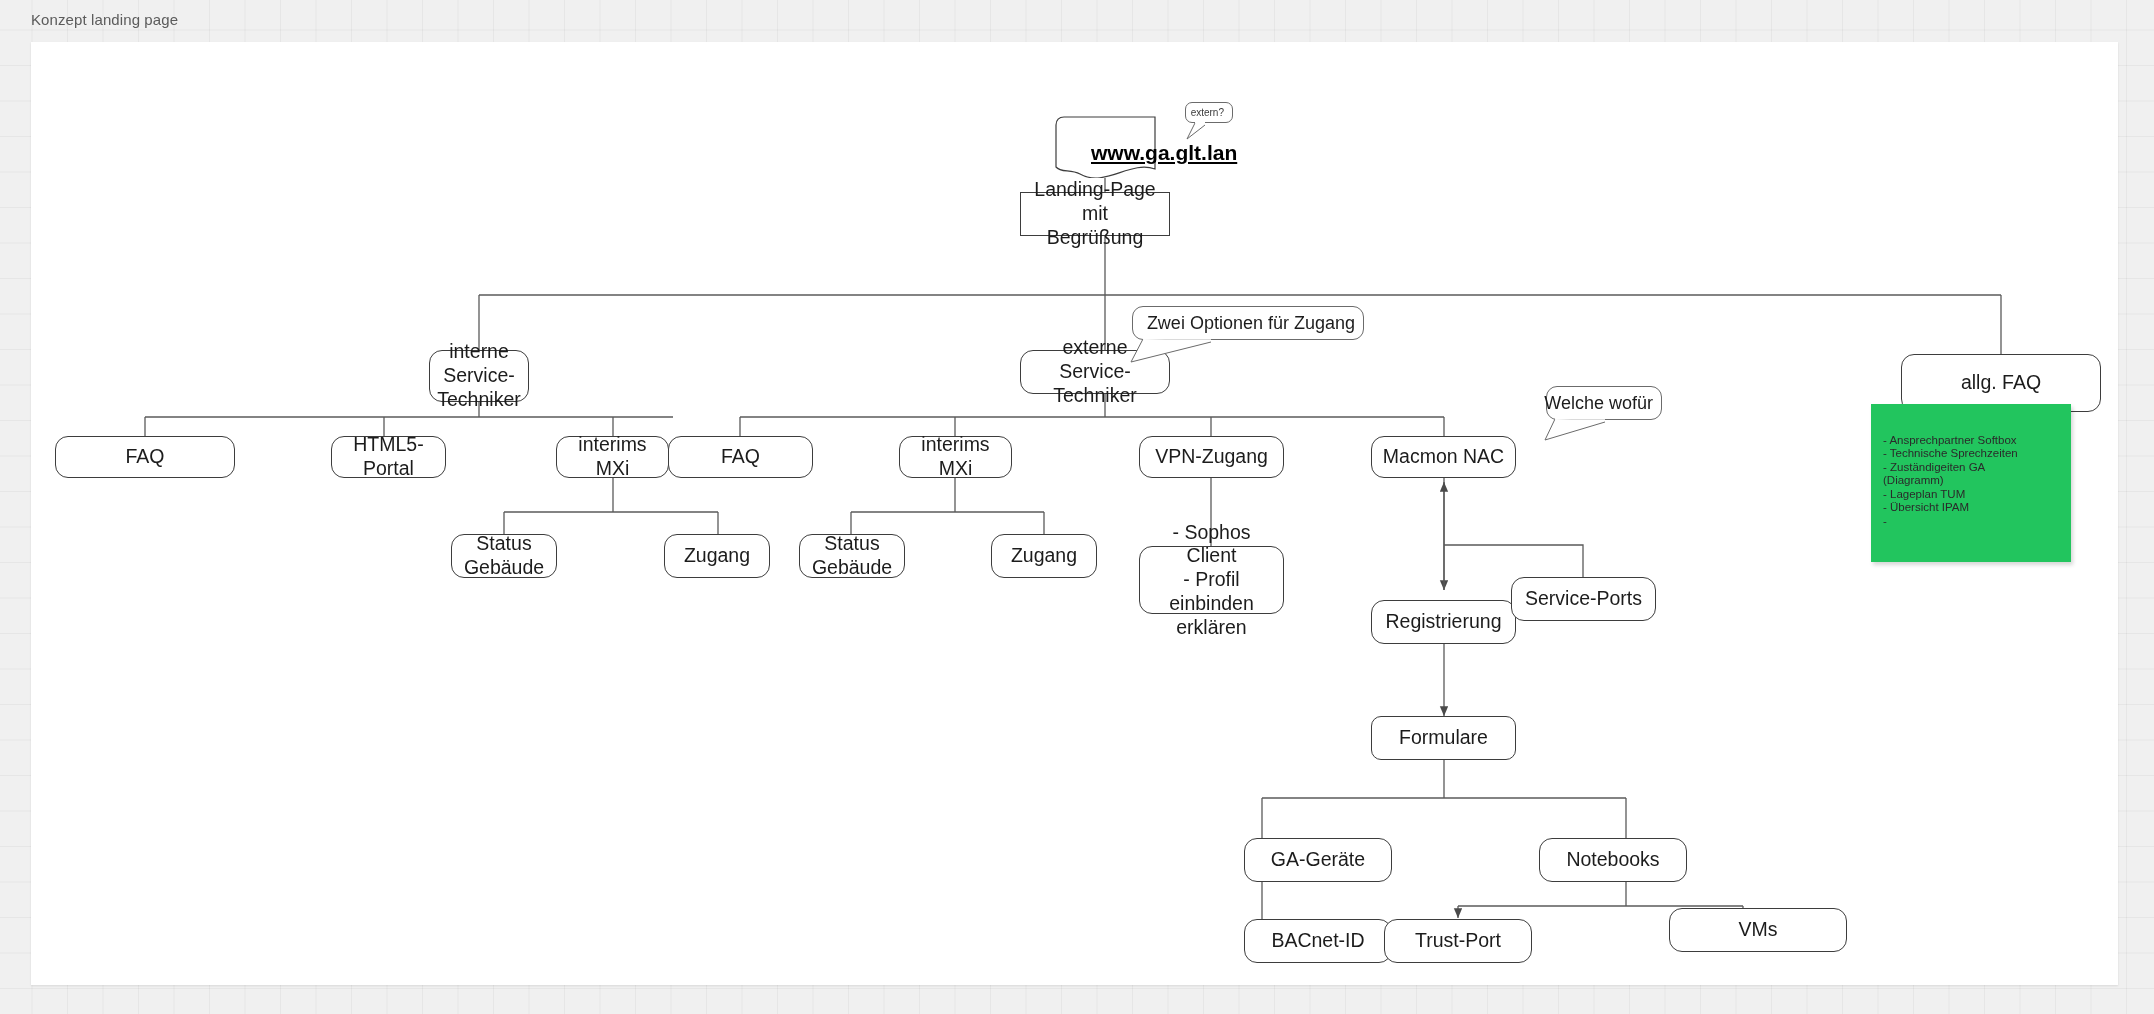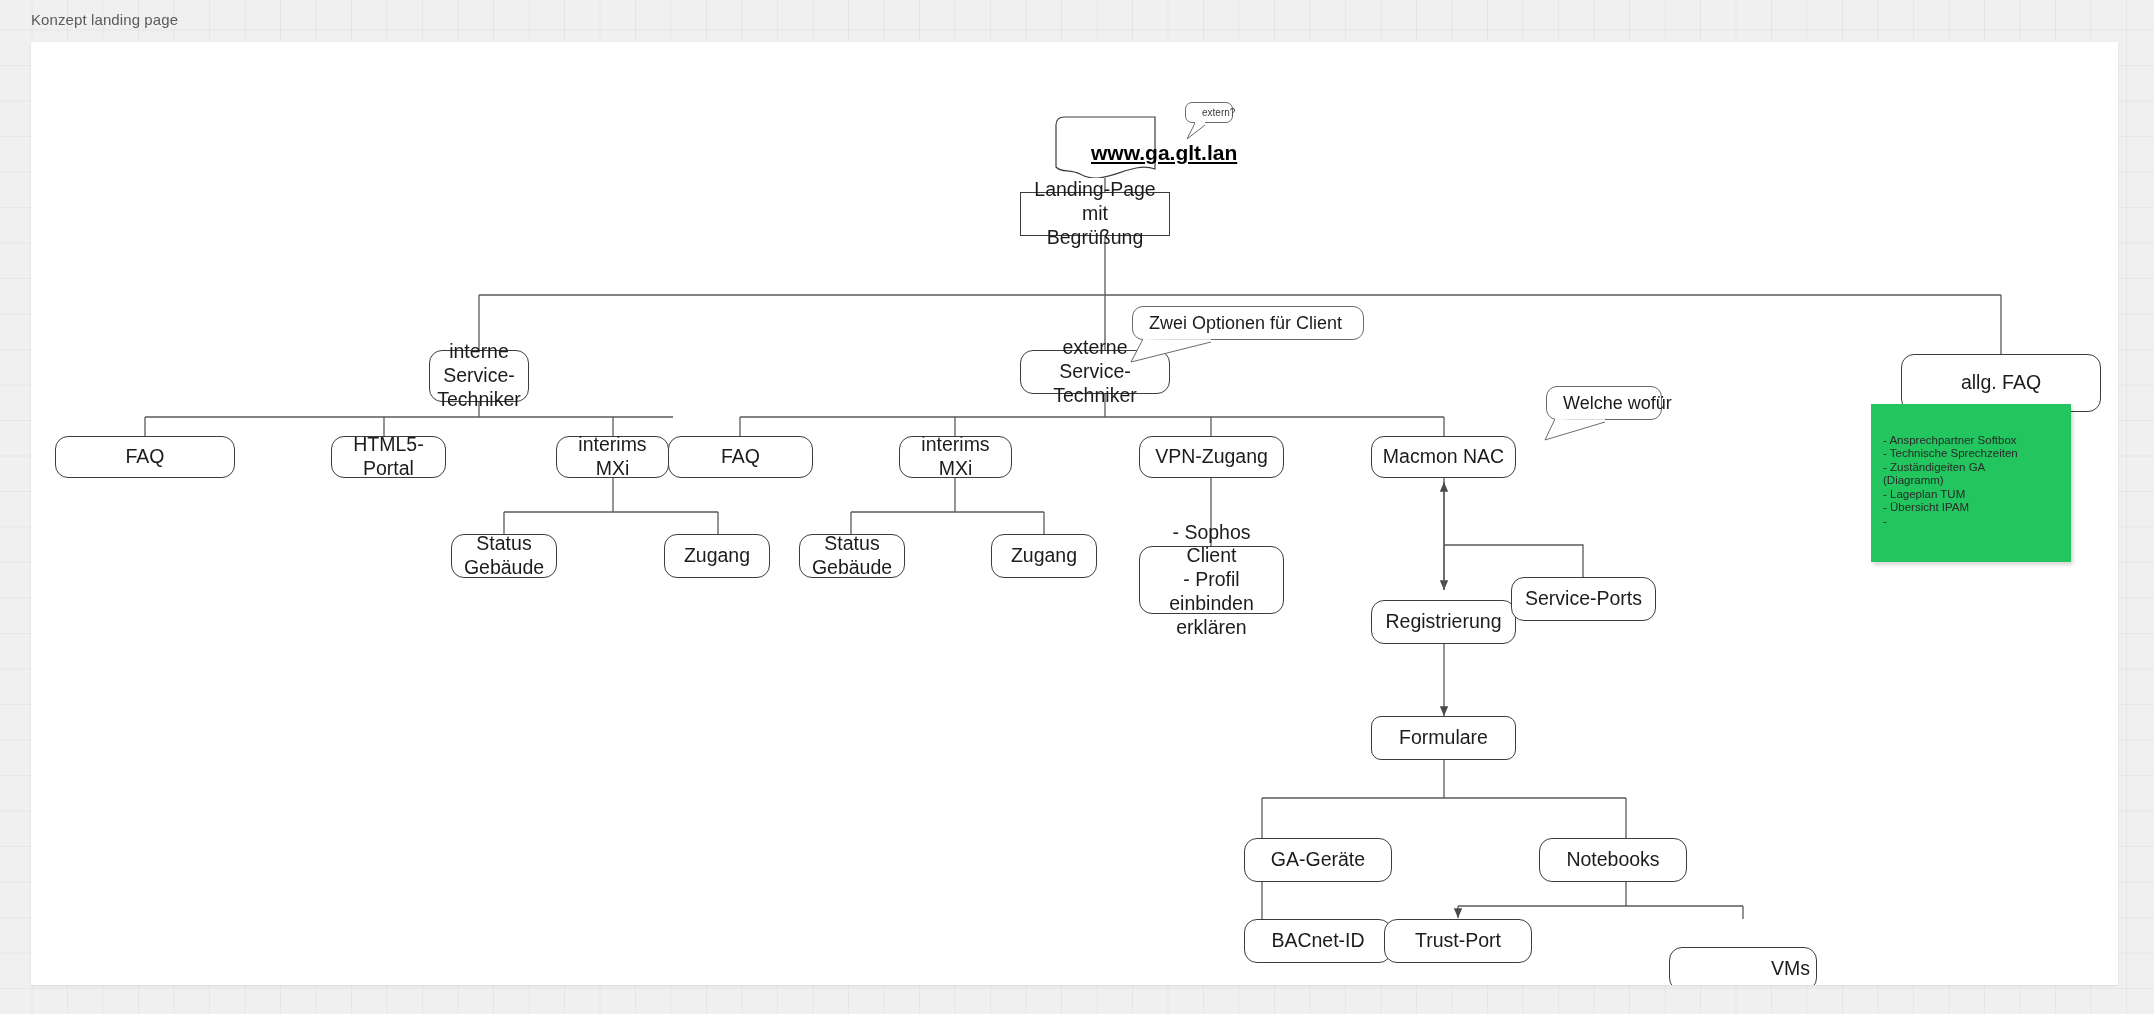--- a/index.html
+++ b/index.html
@@ -47,25 +47,25 @@
     white-space:pre-line;
     padding:0 6px;
   }
   .node.sharp{border-radius:0;}
   .callout{
     position:absolute;
     box-sizing:border-box;
     background:#ffffff;
     border:1px solid #6b6b6b;
     border-radius:11px;
-    display:flex;align-items:center;justify-content:flex-start;
+    display:flex;align-items:center;justify-content:flex-end;
     font-size:18px;color:#1c1c1c;
     z-index:4;
     white-space:nowrap;
-    padding:0 16px;
+    padding:0 8px;
   }
   .callout.small{font-size:10px;border-radius:7px;color:#3a3a3a;}
   .doc-node{
     position:absolute;
     z-index:3;
   }
   .doc-label{
     position:absolute;
     left:0;top:0;width:100%;
     text-align:center;
@@ -173,21 +173,21 @@
 
   <div class="callout small" style="left:1154px;top:60px;width:48px;height:21px;">
     <span>extern?</span>
   </div>
   <svg style="position:absolute;left:1152px;top:80px;z-index:4;" width="30" height="18" viewBox="0 0 30 18">
     <path d="M12,1 L4,17 L22,3" fill="#ffffff" stroke="#6b6b6b" stroke-width="1"></path>
     <path d="M12,0.5 L22,0.5" stroke="#ffffff" stroke-width="2"></path>
   </svg>
 
   <div class="callout" style="left:1101px;top:264px;width:232px;height:34px;">
-    <span>Zwei Optionen für Client</span>
+    <span>Zwei Optionen für Zugang</span>
   </div>
   <svg style="position:absolute;left:1098px;top:296px;z-index:4;" width="90" height="26" viewBox="0 0 90 26">
     <path d="M14,1 L2,24 L82,4" fill="#ffffff" stroke="#6b6b6b" stroke-width="1"></path>
     <path d="M14,0.6 L82,0.6" stroke="#ffffff" stroke-width="2.2"></path>
   </svg>
 
   <div class="callout" style="left:1515px;top:344px;width:116px;height:34px;">
     <span>Welche wofür</span>
   </div>
   <svg style="position:absolute;left:1512px;top:376px;z-index:4;" width="70" height="26" viewBox="0 0 70 26">
@@ -287,21 +287,21 @@
   </div>
 
   <div class="node" style="left:1213px;top:877px;width:148px;height:44px;">
     <span>BACnet-ID</span>
   </div>
 
   <div class="node" style="left:1353px;top:877px;width:148px;height:44px;">
     <span>Trust-Port</span>
   </div>
 
-  <div class="node" style="left:1638px;top:905px;width:148px;height:44px;justify-content:flex-end;">
+  <div class="node" style="left:1638px;top:866px;width:178px;height:44px;">
     <span>VMs</span>
   </div>
 
   <div class="sticky" style="left:1840px;top:362px;width:200px;height:158px;">
     <div class="sticky-line">- Ansprechpartner Softbox</div>
     <div class="sticky-line">- Technische Sprechzeiten</div>
     <div class="sticky-line">- Zuständigeiten GA</div>
     <div class="sticky-line">(Diagramm)</div>
     <div class="sticky-line">- Lageplan TUM</div>
     <div class="sticky-line">- Übersicht IPAM</div>

